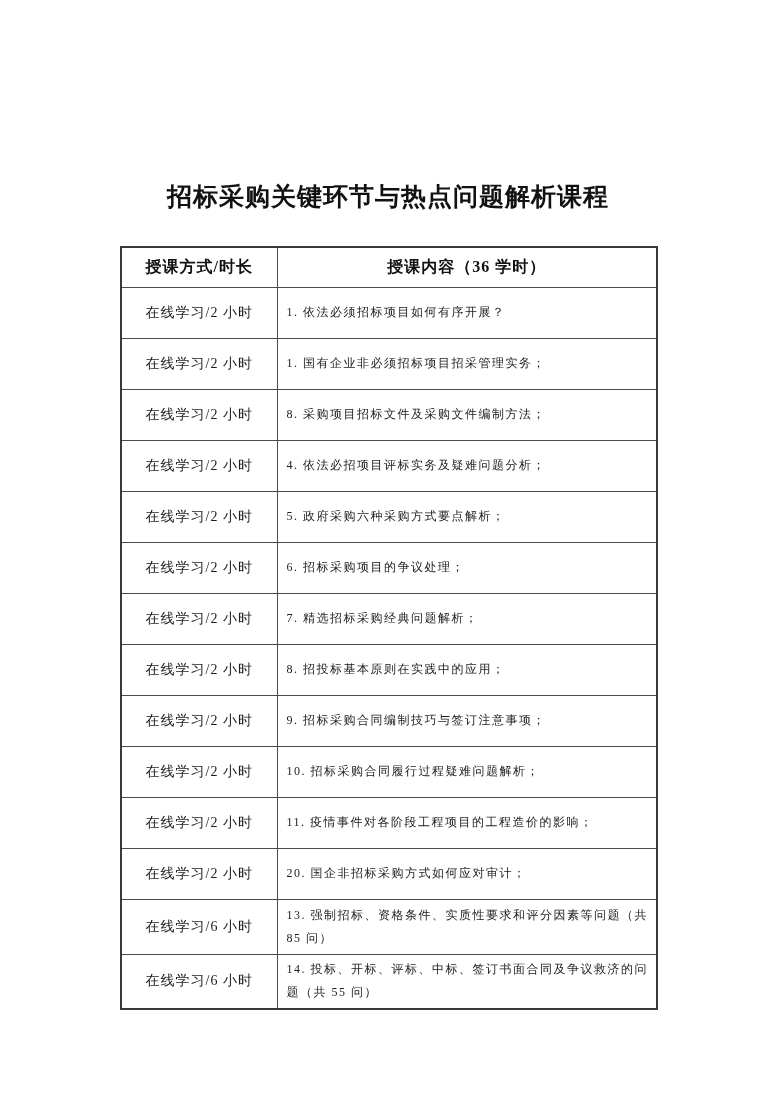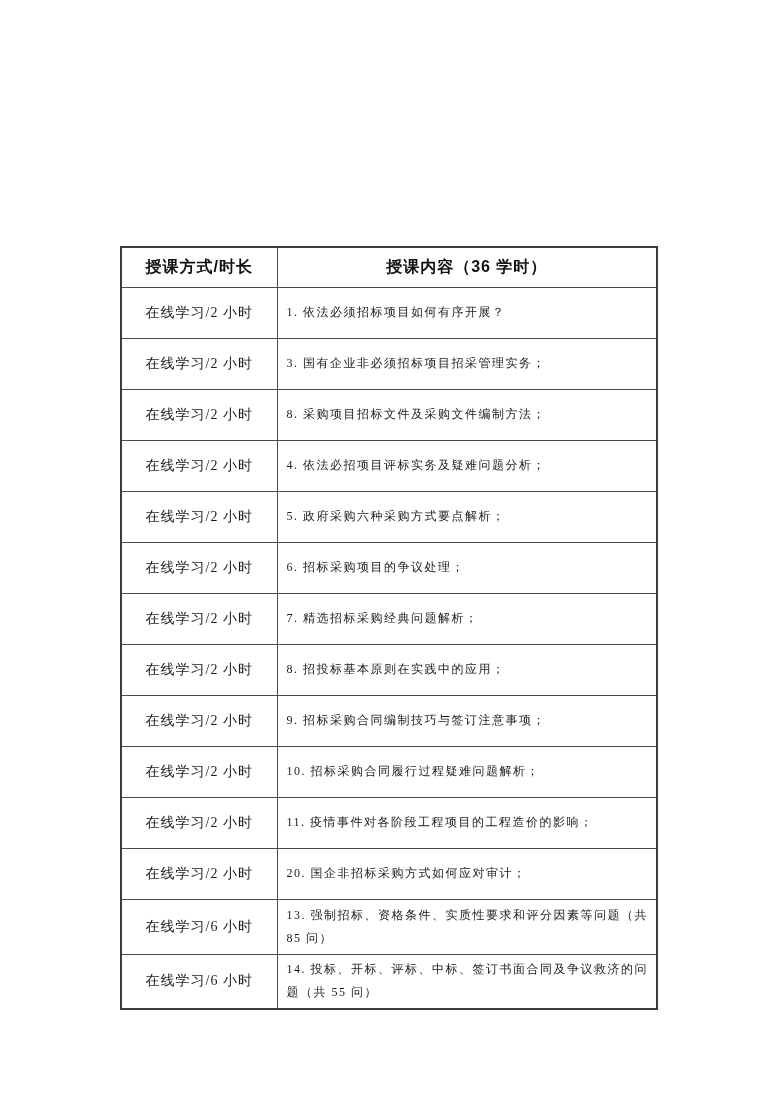--- a/index.html
+++ b/index.html
@@ -43,21 +43,21 @@
     border: 1.5px solid #4a4a4a;
     vertical-align: middle;
     overflow: hidden;
   }
   col.mode-col { width: 156px; }
   col.content-col { width: 380px; }
   tr.header-row { height: 40px; }
   tr.body-row { height: 51px; }
   tr.tall-row { height: 55px; margin-left: 30px; }
   .course-table th {
-    font-family: Liberation Sans, sans-serif;
+    font-family: Liberation Serif, serif;
     font-weight: bold;
     font-size: 16px;
     letter-spacing: 1px;
     text-align: center;
     color: #111111;
     padding: 0;
   }
   td.mode-cell {
     text-align: center;
     font-size: 14px;
@@ -71,39 +71,40 @@
     letter-spacing: 1.5px;
     line-height: 23px;
     padding: 3px 5px 3px 9px;
   }
 </style>
 </head>
 <body>
 
 <div class="page">
 
+  <div class="doc-title">招标采购关键环节与热点问题解析课程</div>
 
   <table class="course-table">
     <colgroup>
       <col class="mode-col">
       <col class="content-col">
     </colgroup>
     <tbody>
       <tr class="header-row">
         <th>授课方式/时长</th>
         <th>授课内容（36 学时）</th>
       </tr>
 
       <tr class="body-row">
         <td class="mode-cell">在线学习/2 小时</td>
         <td class="content-cell">1. 依法必须招标项目如何有序开展？</td>
       </tr>
       <tr class="body-row">
         <td class="mode-cell">在线学习/2 小时</td>
-        <td class="content-cell">3. 国有企业非必须招标项目招采管理实务；</td>
+        <td class="content-cell">1. 国有企业非必须招标项目招采管理实务；</td>
       </tr>
       <tr class="body-row">
         <td class="mode-cell">在线学习/2 小时</td>
         <td class="content-cell">8. 采购项目招标文件及采购文件编制方法；</td>
       </tr>
       <tr class="body-row">
         <td class="mode-cell">在线学习/2 小时</td>
         <td class="content-cell">4. 依法必招项目评标实务及疑难问题分析；</td>
       </tr>
       <tr class="body-row">

